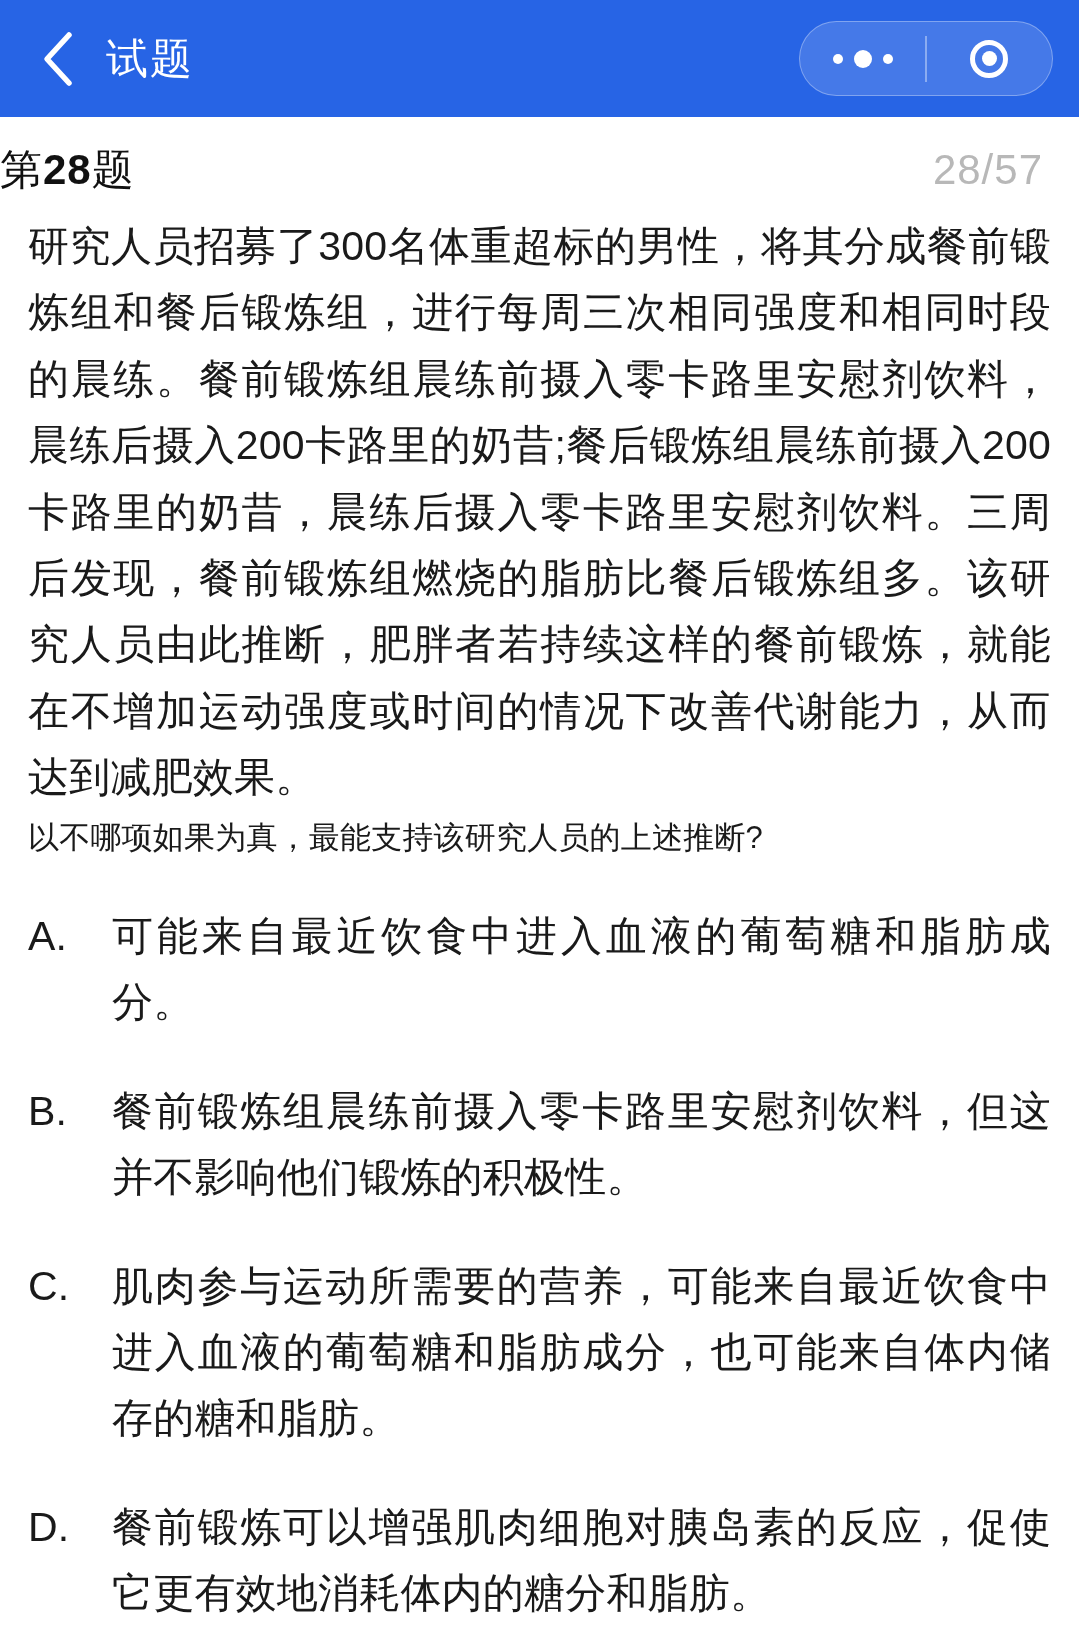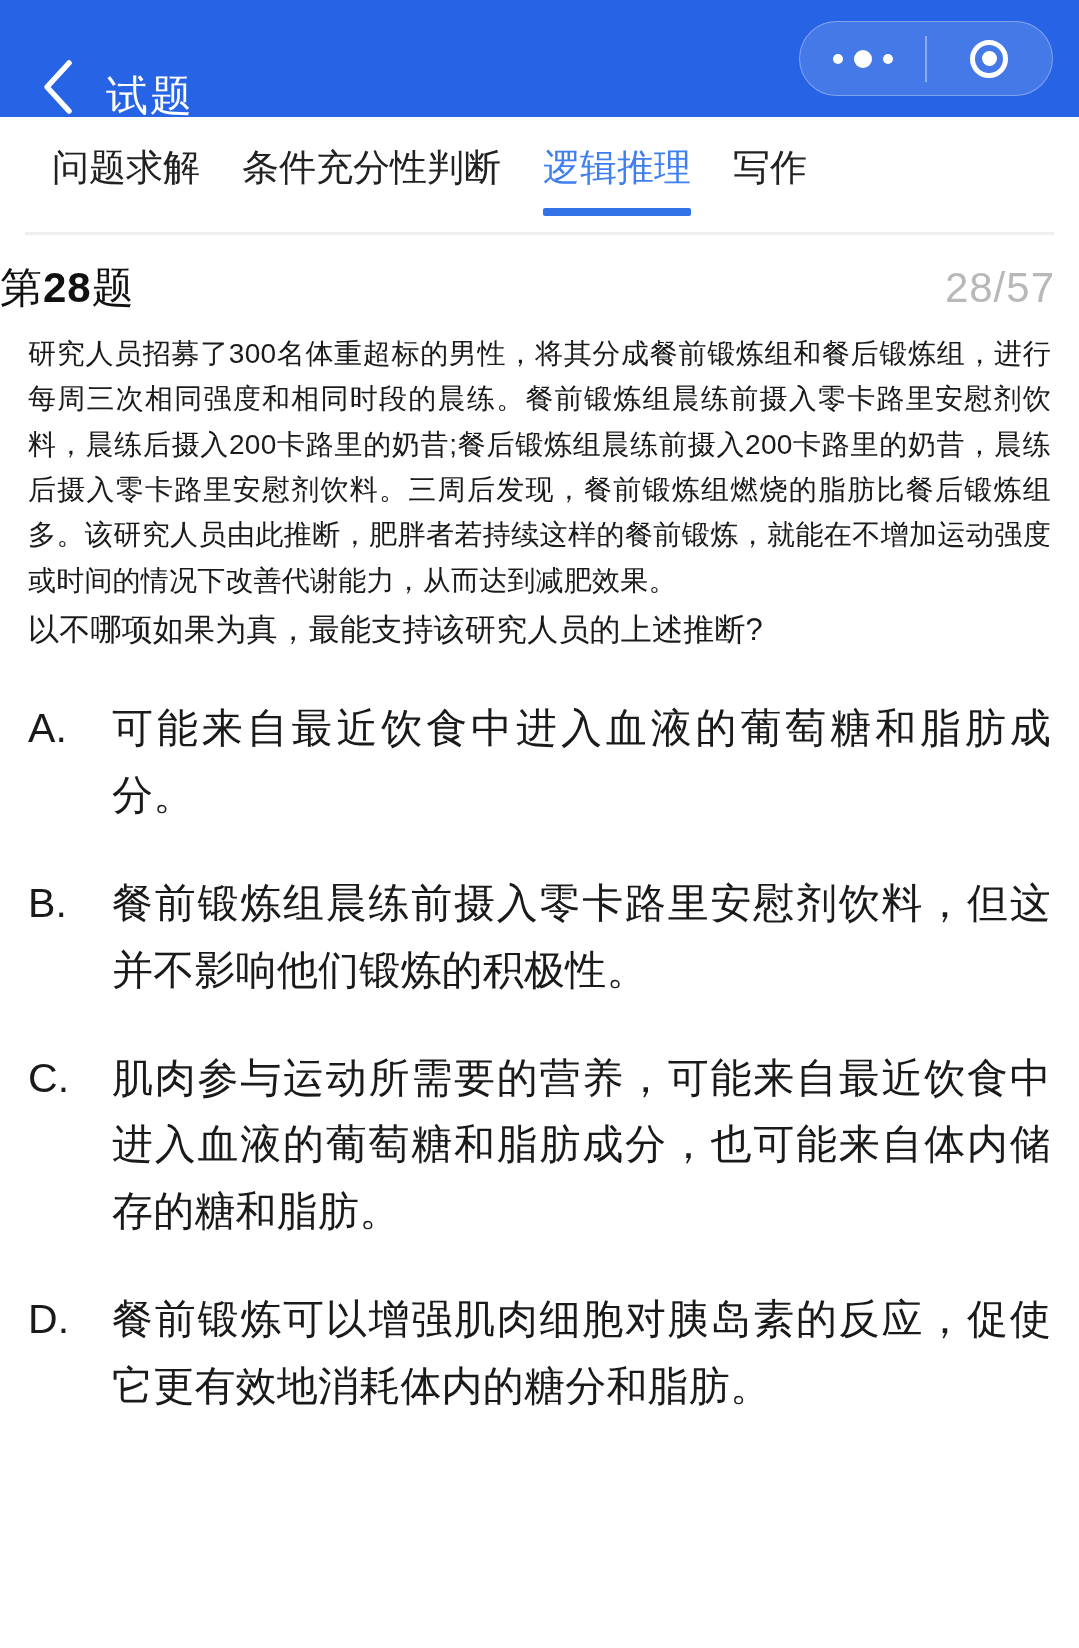--- a/index.html
+++ b/index.html
@@ -19,21 +19,21 @@
     background: #ffffff;
   }
 
   
   .navbar {
     position: relative;
     width: 100%;
     height: 117px;
     background: #2764e5;
     display: flex;
-    align-items: flex-end;
+    align-items: center;
     padding: 0 0 0 34px;
   }
 
   .back-btn {
     width: 48px;
     height: 60px;
     display: flex;
     align-items: center;
     justify-content: center;
     flex: none;
@@ -152,35 +152,35 @@
 
   .q-number {
     font-size: 42px;
     color: #111111;
     letter-spacing: 1px;
   }
   .q-number b { font-weight: 700; }
 
   .q-progress {
     position: absolute;
-    right: 24px;
+    right: 36px;
     top: 50%;
     transform: translateY(-50%);
     font-size: 42px;
     color: #b8b8b8;
     letter-spacing: 1px;
   }
 
   
   .content {
     padding: 0 28px;
   }
 
   .stem {
-    font-size: 28px;
+    font-size: 41px;
     line-height: 1.62;
     color: #1a1a1a;
     text-align: justify;
     letter-spacing: 0.2px;
   }
 
   .ask {
     font-size: 31px;
     line-height: 1.62;
     color: #1a1a1a;
@@ -235,35 +235,20 @@
         </div>
       </div>
       <div class="capsule-divider"></div>
       <div class="capsule-half">
         <div class="target-icon"></div>
       </div>
     </div>
 
   </div>
 
-  <div class="tabbar">
-    <div class="tab">
-      <span>问题求解</span>
-    </div>
-    <div class="tab">
-      <span>条件充分性判断</span>
-    </div>
-    <div class="tab active">
-      <span>逻辑推理</span>
-    </div>
-    <div class="tab">
-      <span>写作</span>
-    </div>
-    <div class="tab-underline"></div>
-  </div>
 
   <div class="q-header">
     <div class="q-number">
       <span>第</span><b>28</b><span>题</span>
     </div>
     <div class="q-progress">28/57</div>
   </div>
 
   <div class="content">
 

